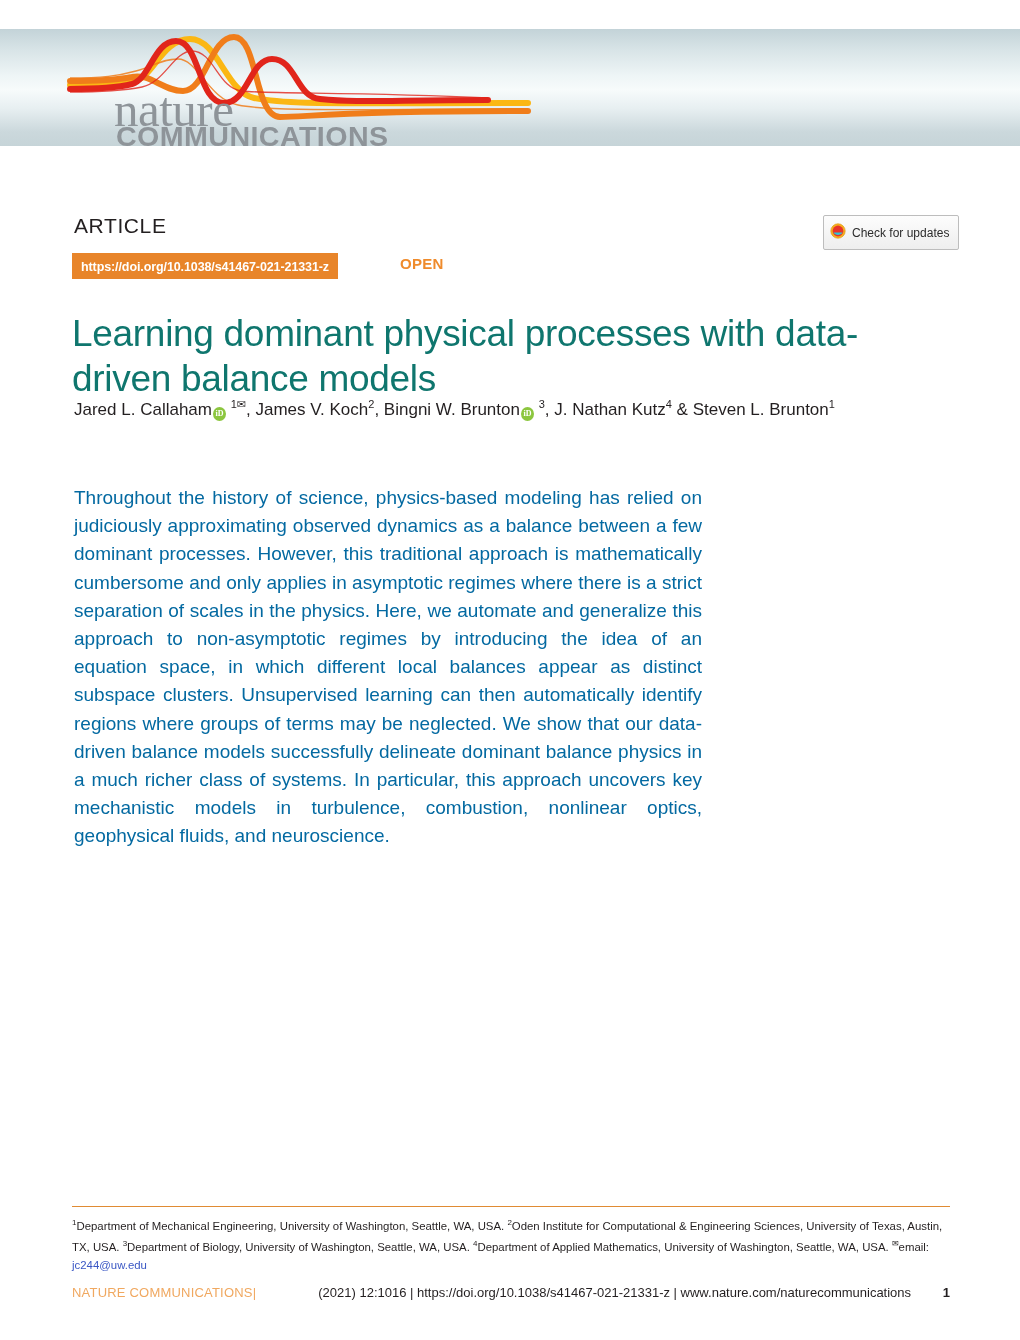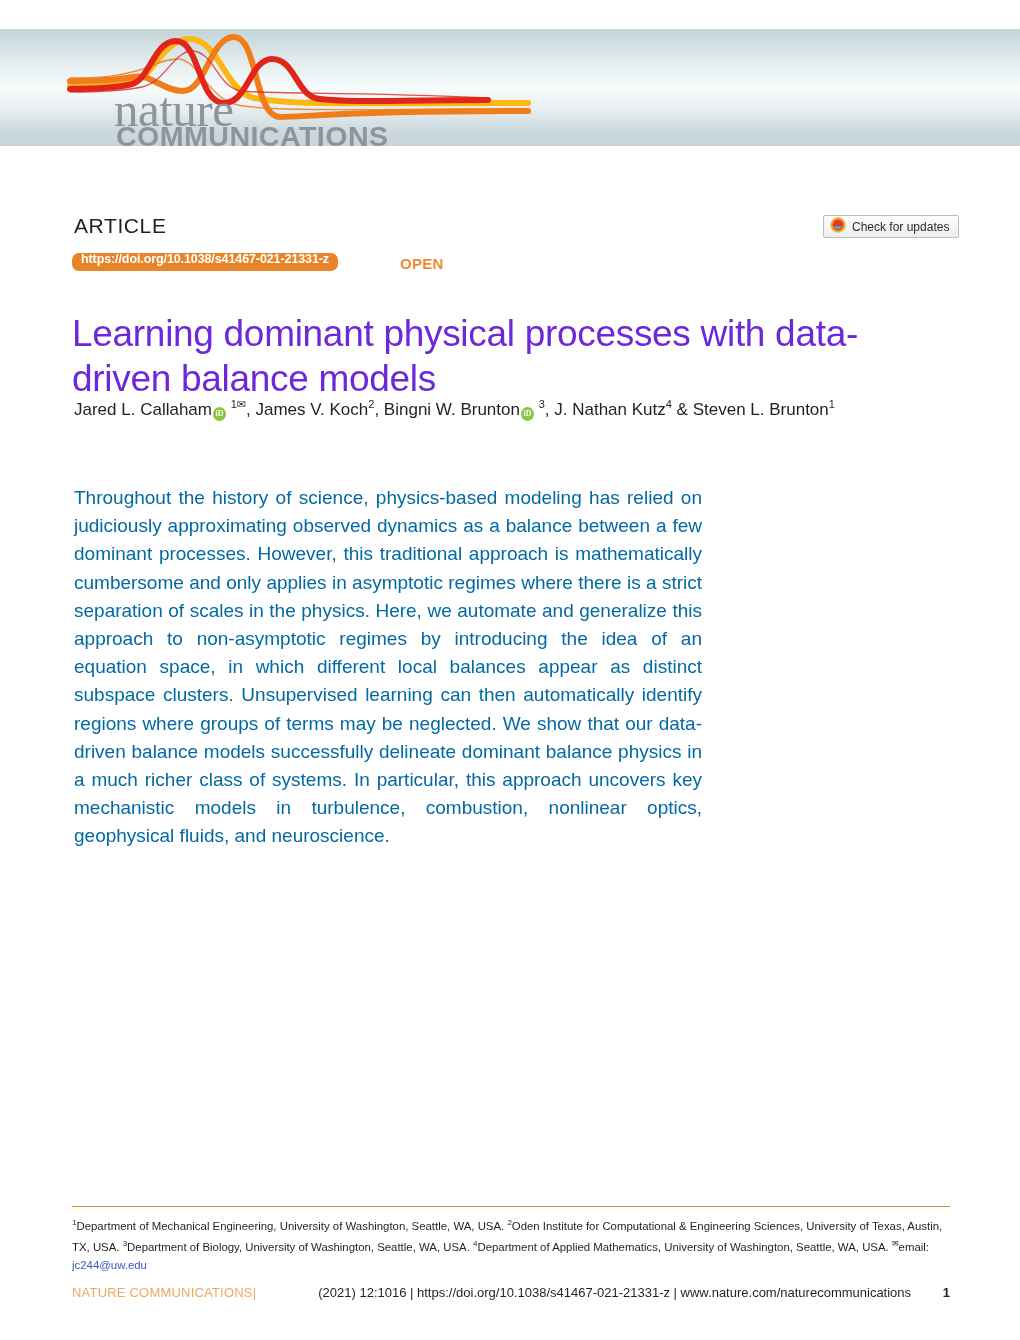--- a/index.html
+++ b/index.html
@@ -83,21 +83,21 @@
     top: 214px;
     font-size: 21px;
     letter-spacing: 0.6px;
     color: #231f20;
   }
 
   .checkbadge {
     position: absolute;
     left: 823px;
     top: 215px;
-    height: 23px;
+    height: 35px;
     display: flex;
     align-items: center;
     gap: 6px;
     padding: 0 9px 0 6px;
     border: 1px solid #bdbdbd;
     border-radius: 2px;
     background: linear-gradient(to bottom, #fdfdfd 0%, #eeeeee 100%);
     box-sizing: border-box;
   }
   .checkbadge-label {
@@ -107,44 +107,43 @@
   }
 
   .doi-badge {
     position: absolute;
     left: 72px;
     top: 253px;
     background: #e8852a;
     color: #ffffff;
     font-size: 12.5px;
     font-weight: bold;
-    padding: 0 9px 5px 9px;
+    padding: 8px 9px 5px 9px;
     letter-spacing: -0.1px;
     line-height: 1;
-    border-radius: 7px;
   }
   .open-label {
     position: absolute;
     left: 400px;
     top: 255px;
     color: #ef8b2c;
     font-size: 15px;
     font-weight: bold;
     letter-spacing: 0.3px;
   }
 
   .title {
     position: absolute;
     left: 72px;
     top: 286px;
     width: 800px;
     font-size: 37px;
     line-height: 45px;
     font-weight: normal;
-    color: #6d28d9;
+    color: #0f766e;
     letter-spacing: -0.3px;
   }
 
   .authors {
     position: absolute;
     left: 74px;
     top: 392px;
     width: 880px;
     font-size: 17px;
     line-height: 24px;

